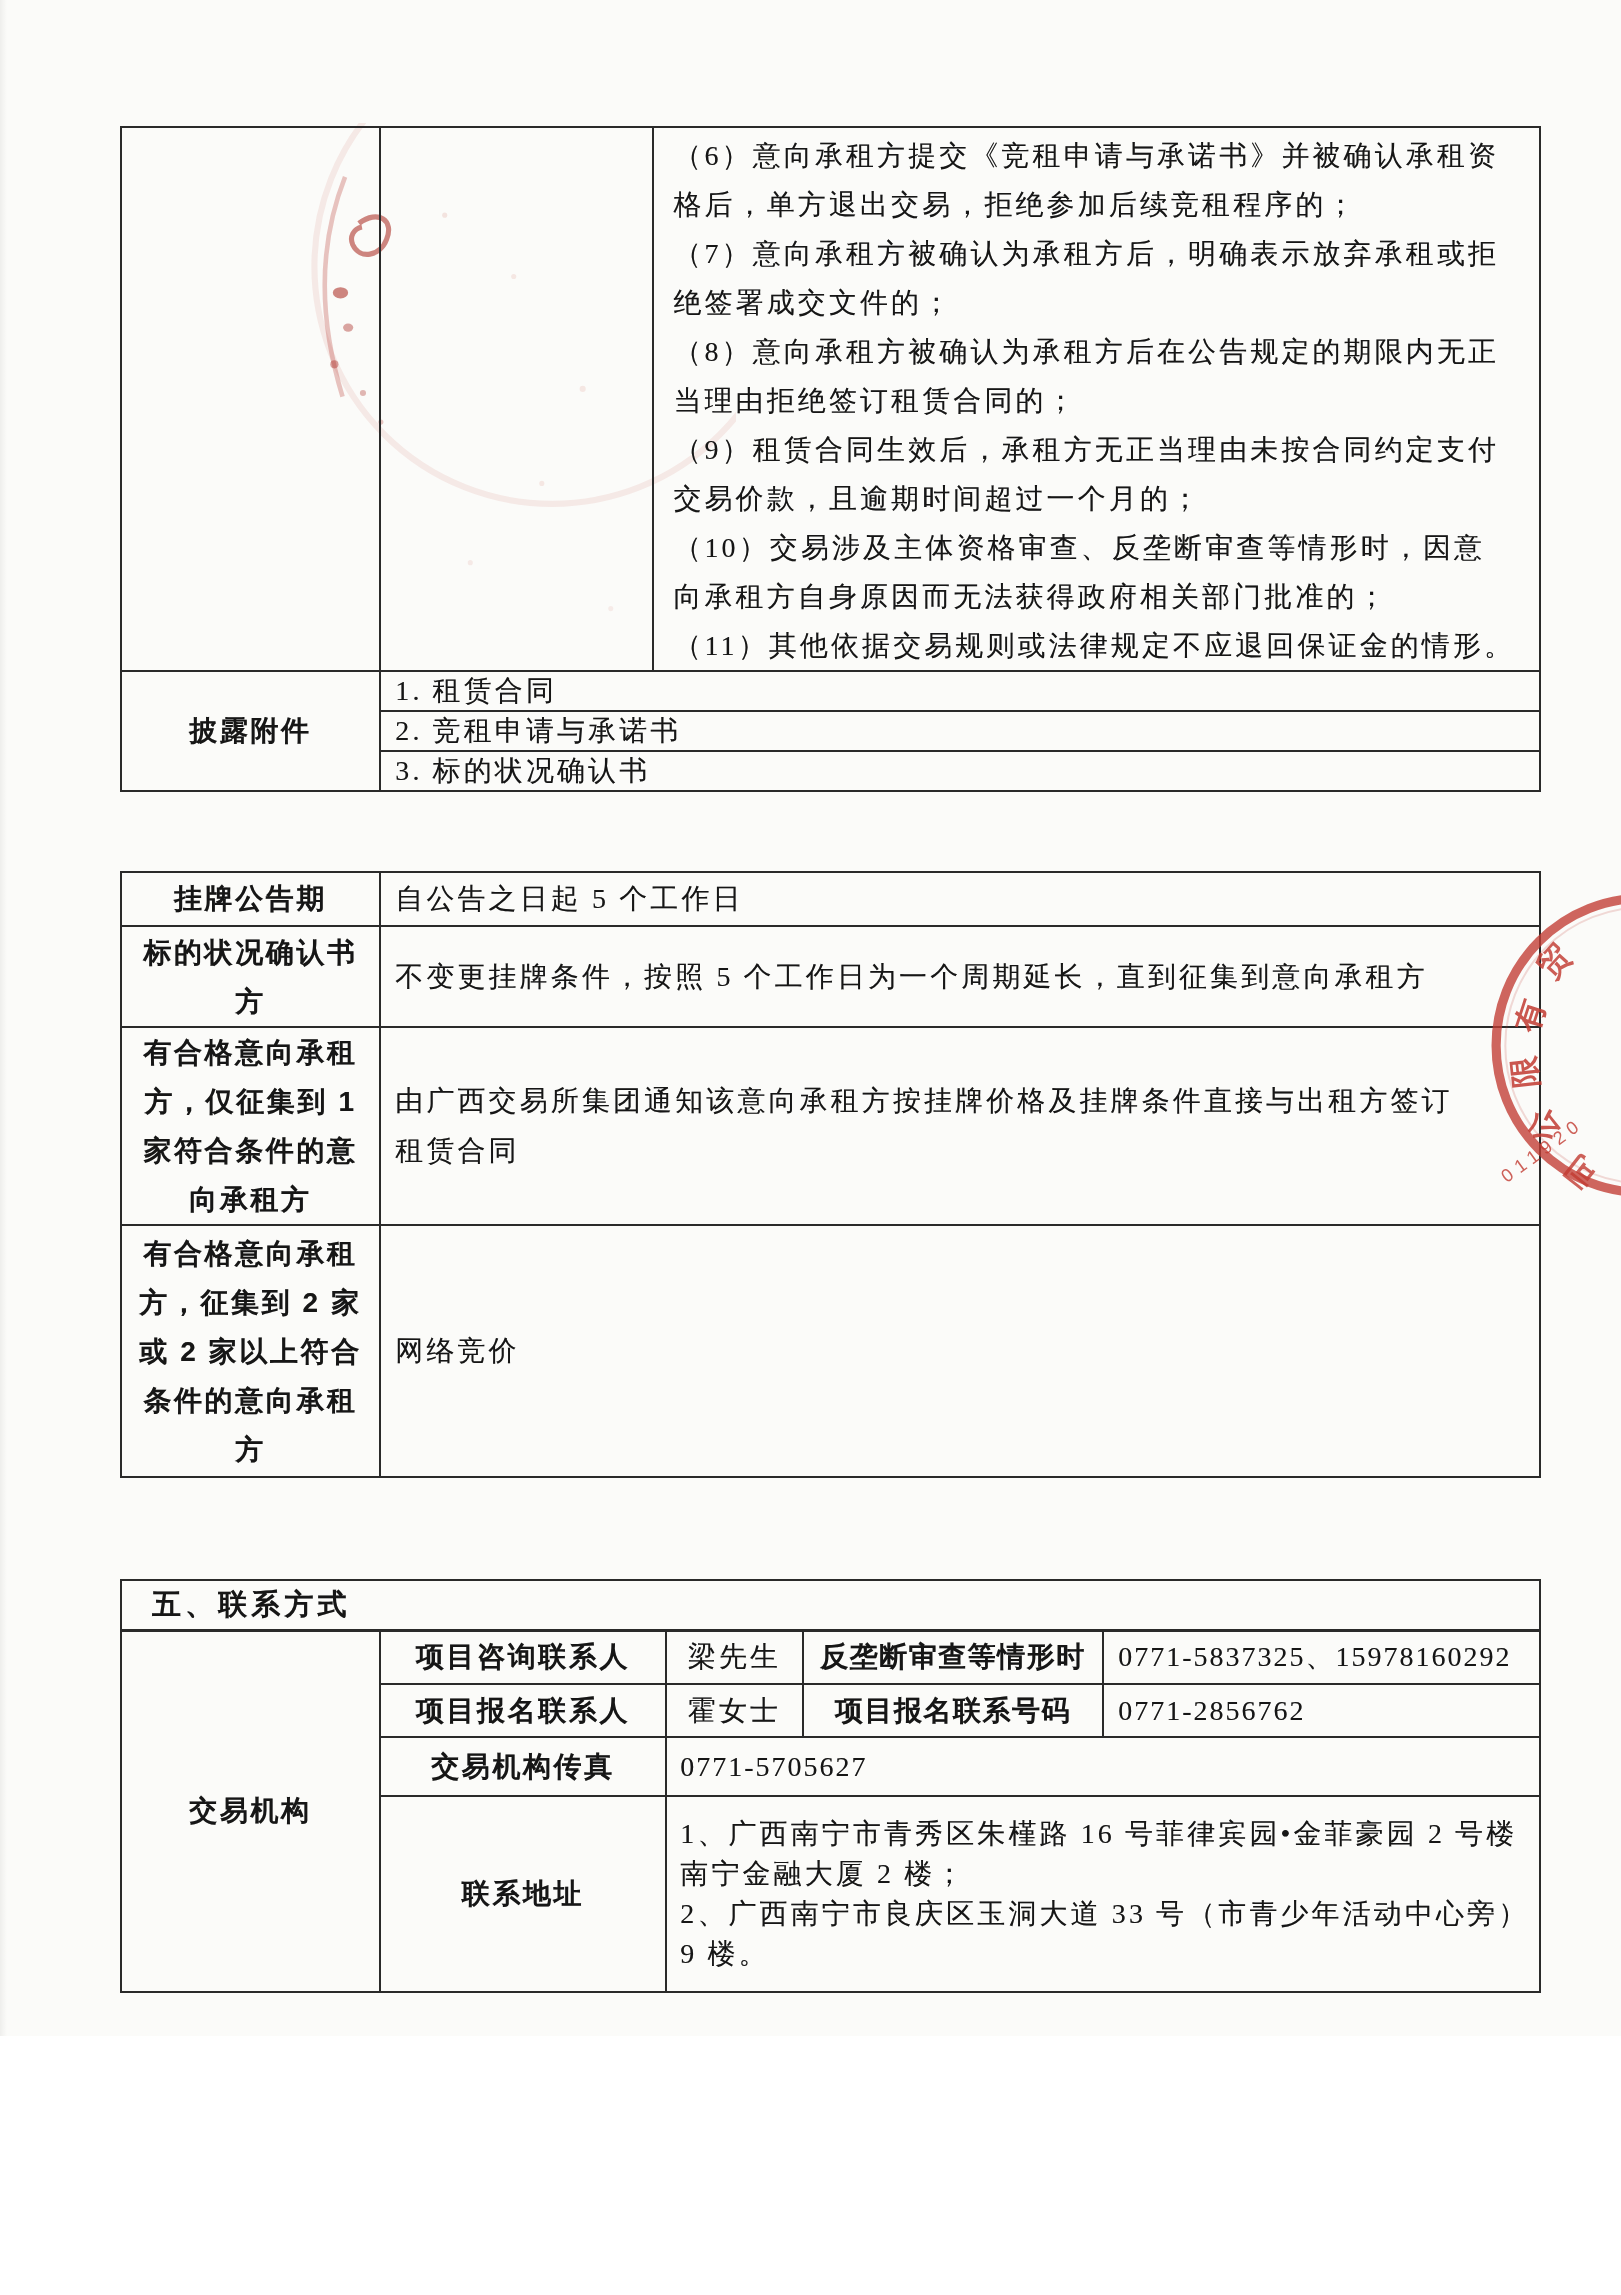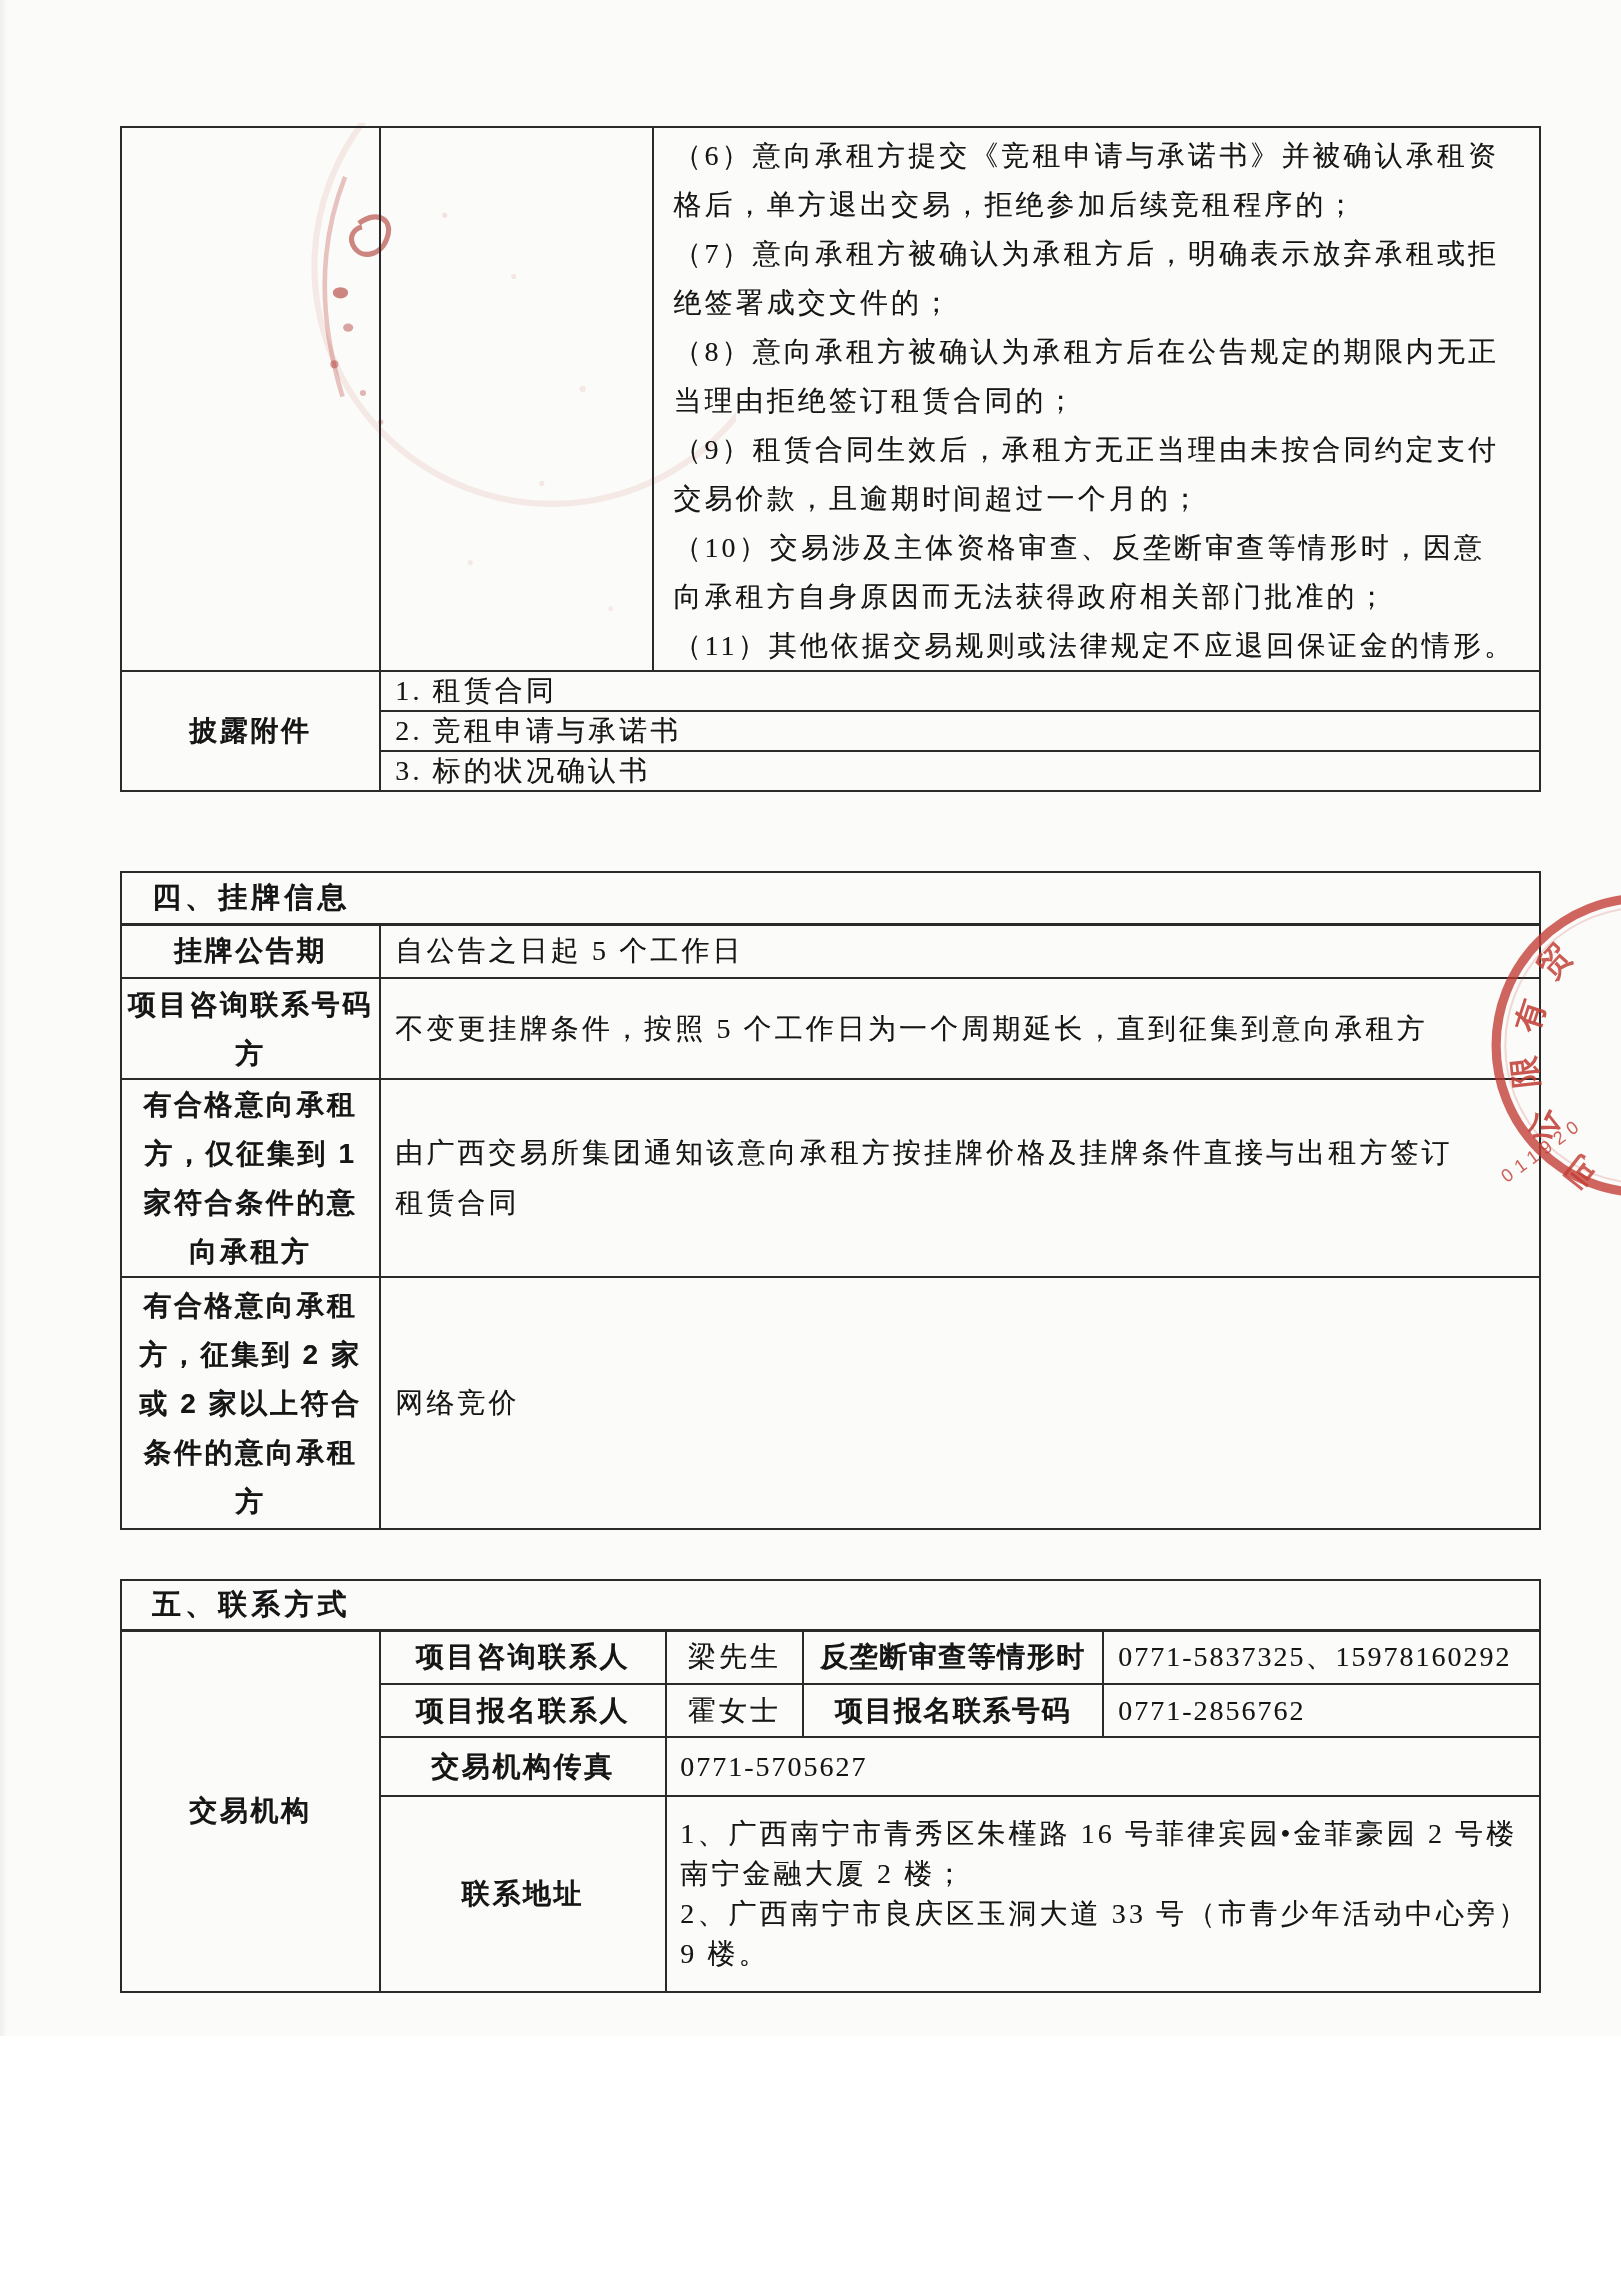--- a/index.html
+++ b/index.html
@@ -123,29 +123,26 @@
     </tr>
   </tbody>
     </table>
 
   <table style="left:120px;top:871px;width:1418px">
     <colgroup>
         <col style="width:259px">
         <col style="width:1160px">
       </colgroup>
     <tbody>
-        <tr style="height:52px">
-      <td colspan="2" class="sec-header">四、挂牌信息</td>
-    </tr>
     <tr style="height:54px">
       <td class="label label-tight">挂牌公告期</td>
       <td class="value">自公告之日起 5 个工作日</td>
     </tr>
     <tr style="height:101px">
-      <td class="label">项目咨询联系号码
+      <td class="label">标的状况确认书
 方</td>
       <td class="value">不变更挂牌条件，按照 5 个工作日为一个周期延长，直到征集到意向承租方</td>
     </tr>
     <tr style="height:196px">
       <td class="label">有合格意向承租
 方，仅征集到 1
 家符合条件的意
 向承租方</td>
       <td class="value value-2l">由广西交易所集团通知该意向承租方按挂牌价格及挂牌条件直接与出租方签订
 租赁合同</td>

